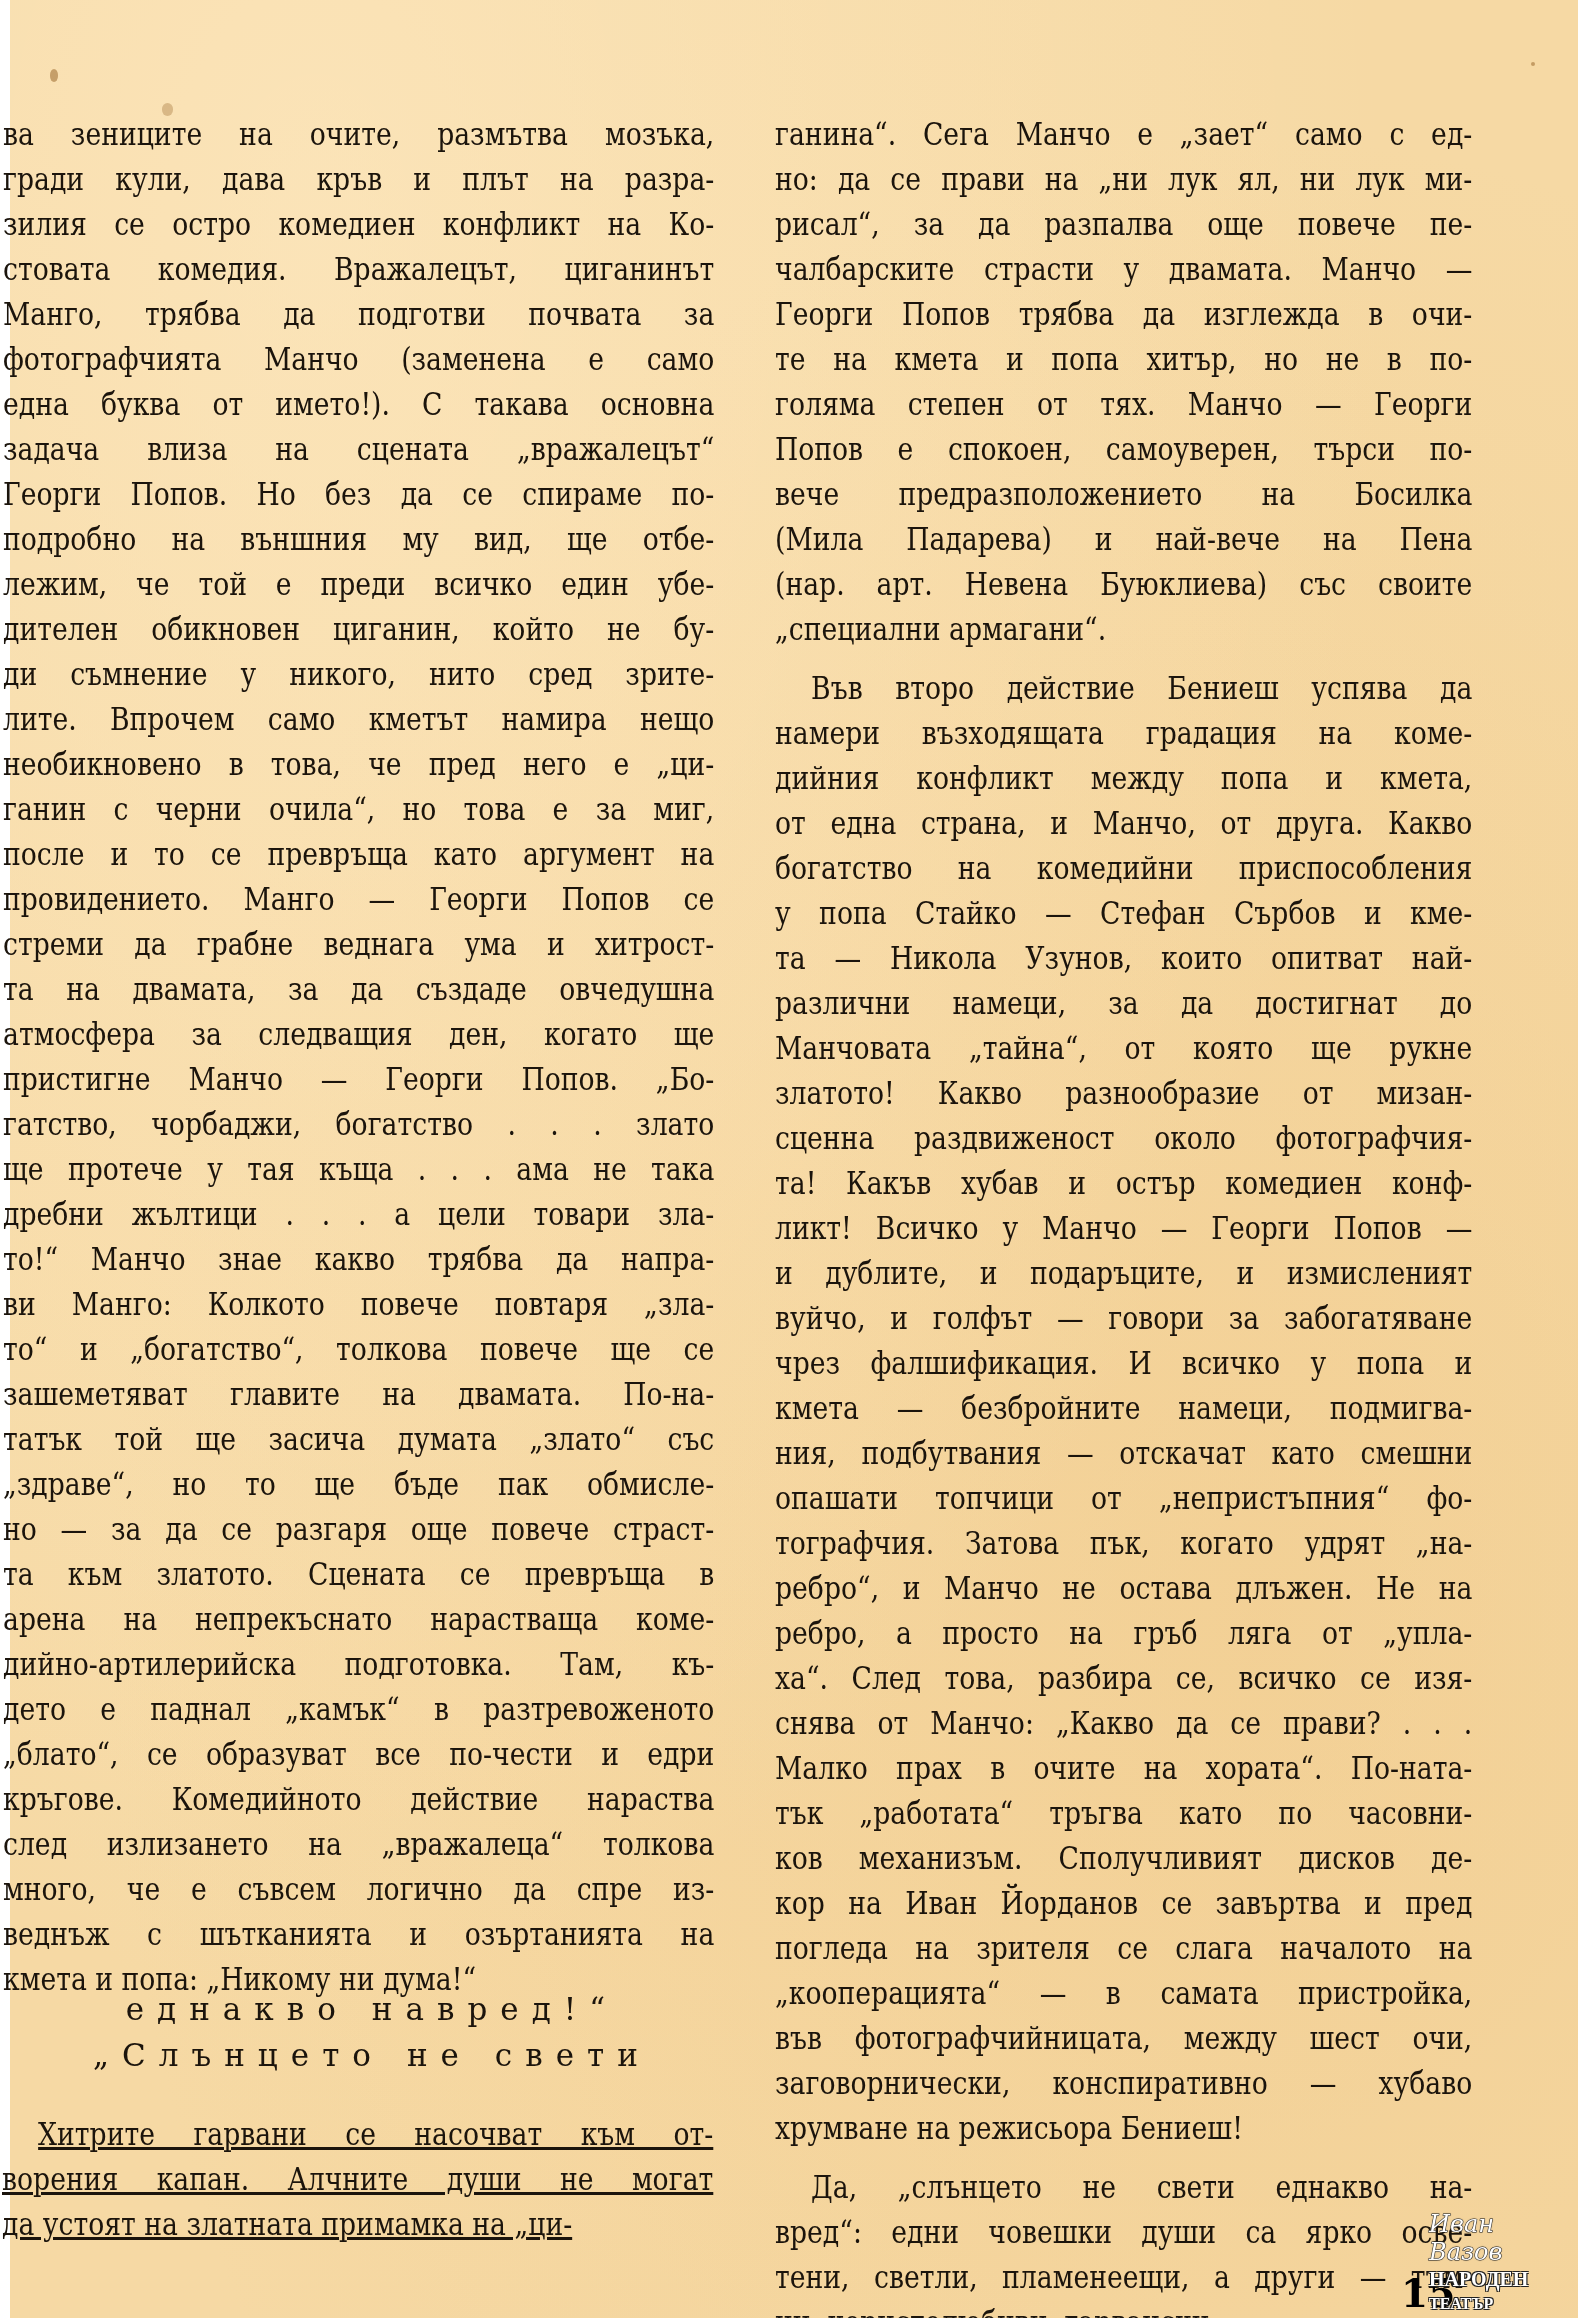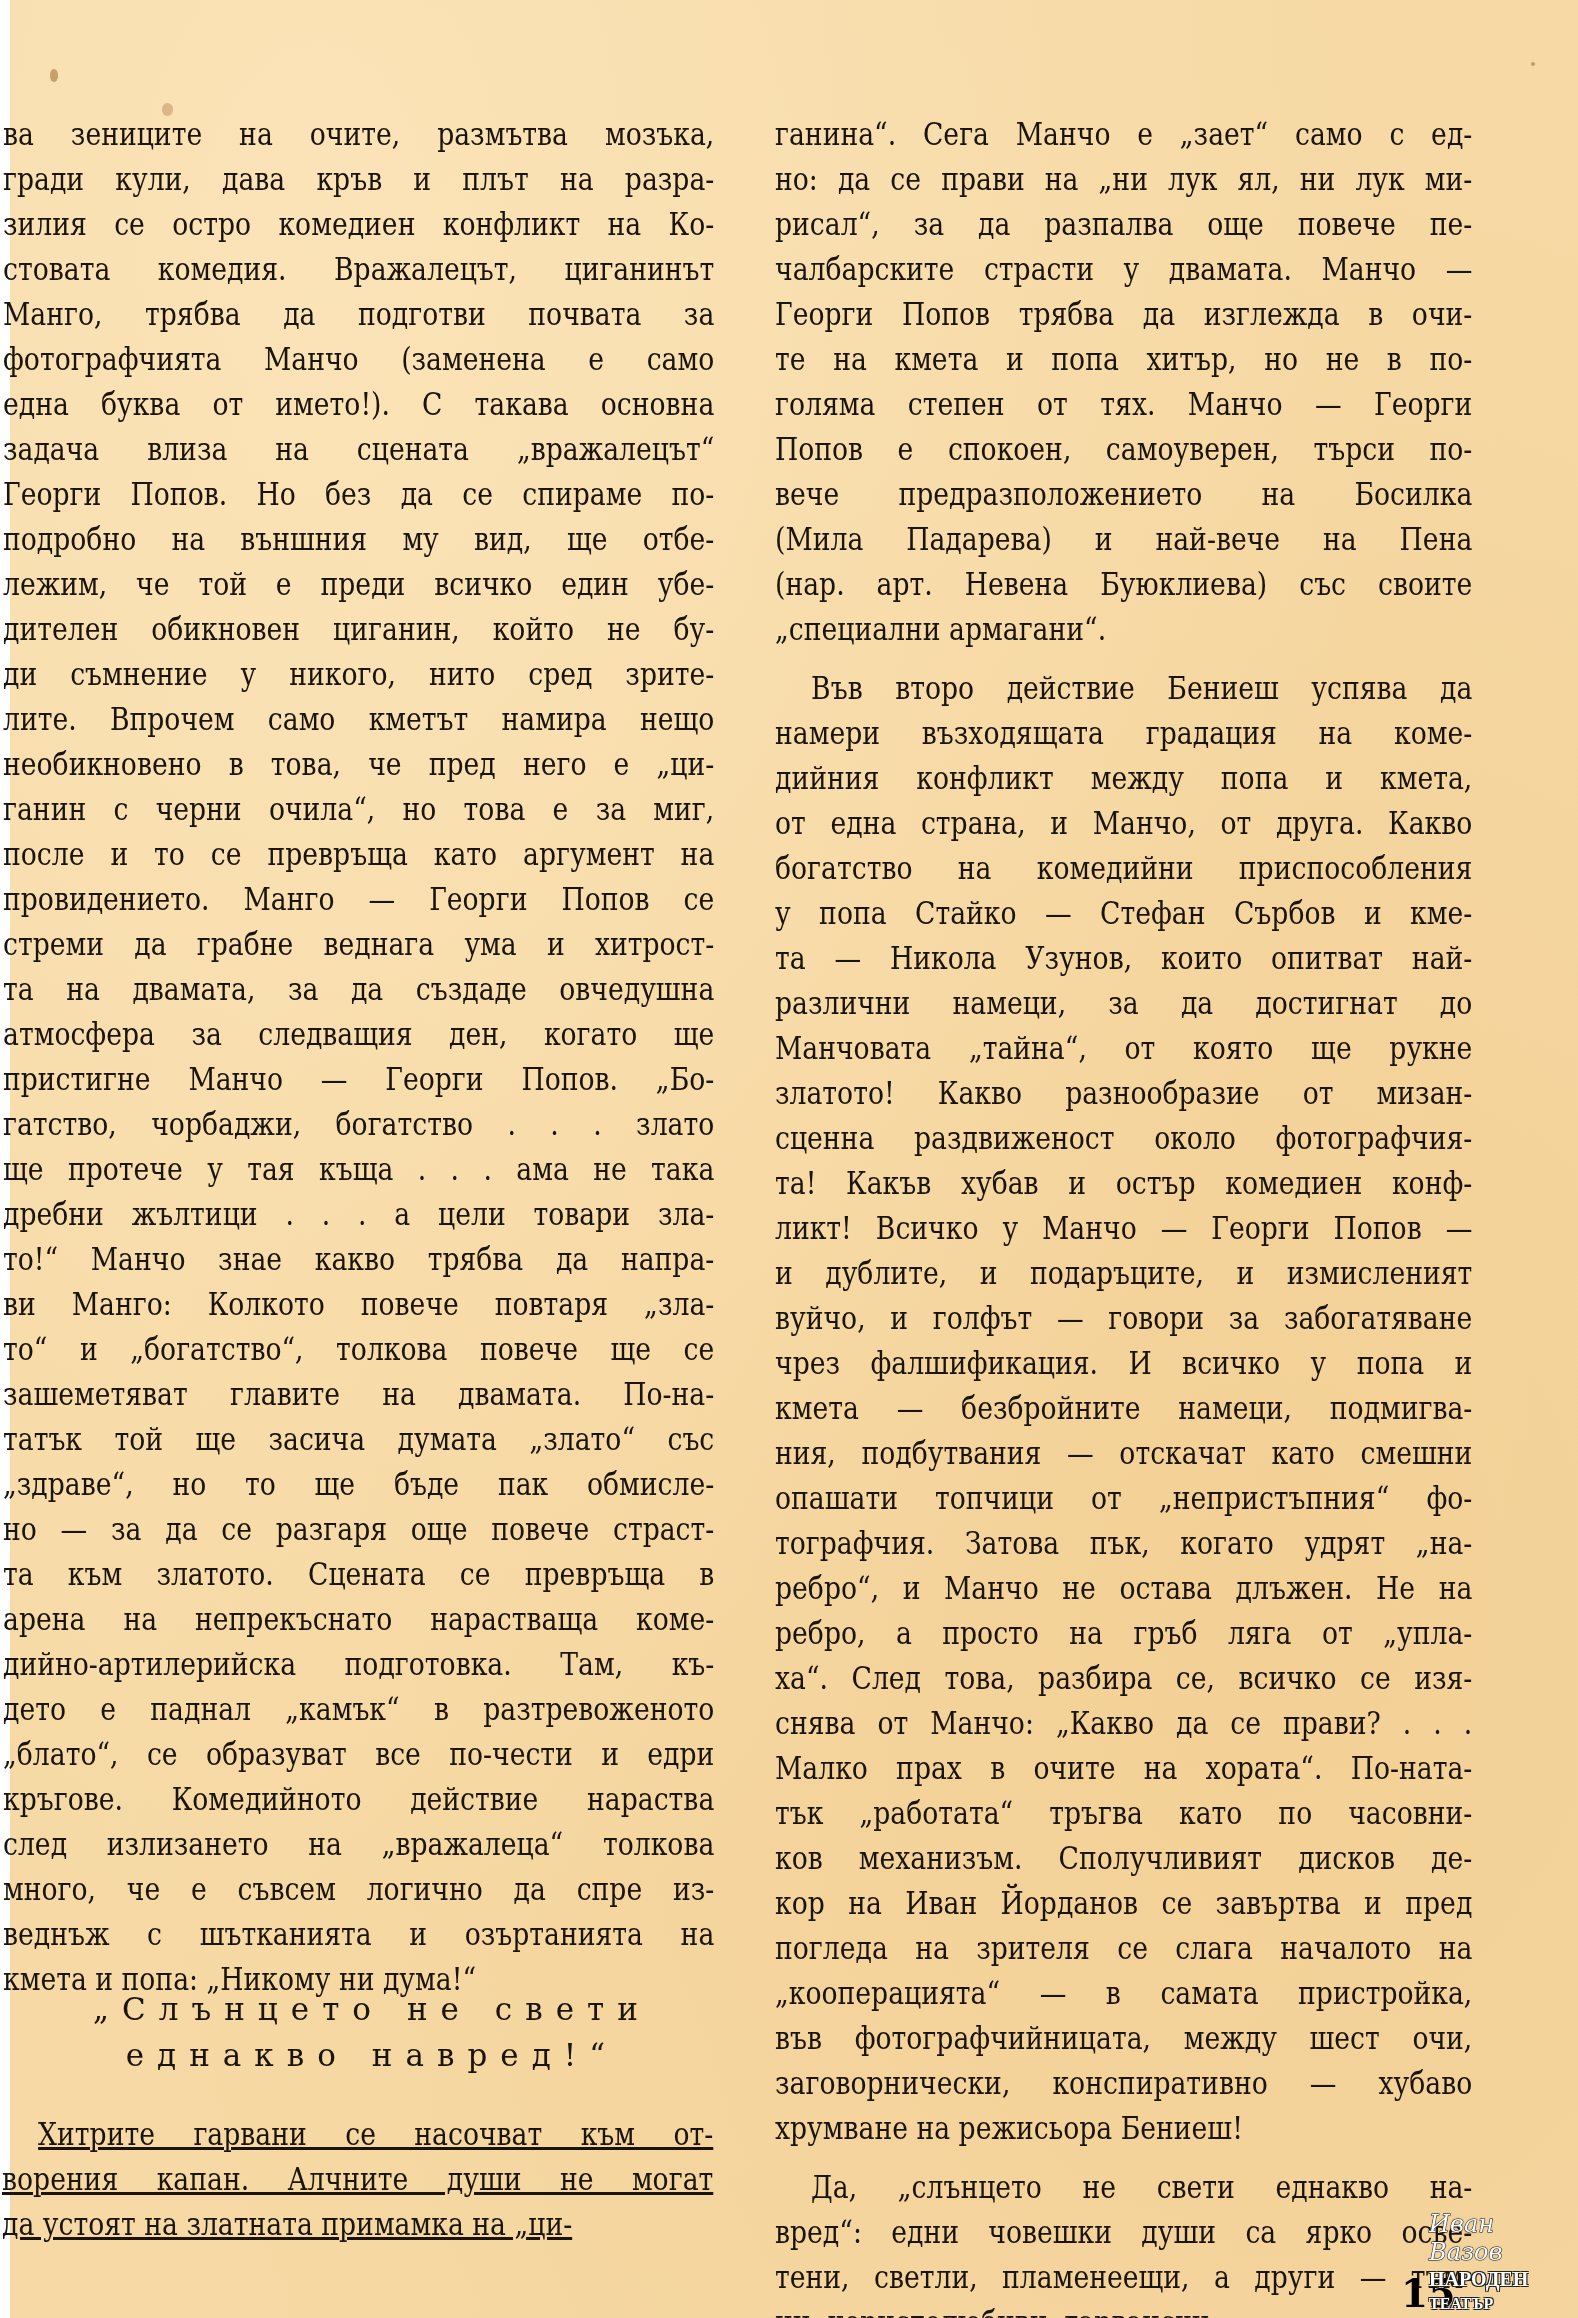--- a/index.html
+++ b/index.html
@@ -147,22 +147,22 @@
       <span class="line">„блато“, се образуват все по-чести и едри</span>
       <span class="line">кръгове. Комедийното действие нараства</span>
       <span class="line">след излизането на „вражалеца“ толкова</span>
       <span class="line">много, че е съвсем логично да спре из-</span>
       <span class="line">веднъж с шътканията и озъртанията на</span>
       <span class="line last">кмета и попа: „Никому ни дума!“</span>
     </div>
 </div>
 
 <div class="heading">
+  <span>еднакво навред!“</span>
   <span>„Слънцето не свети</span>
-  <span>еднакво навред!“</span>
 </div>
 
 <div class="left-tail">
   <div>
       <span class="line indent">Хитрите гарвани се насочват към от-</span>
       <span class="line">ворения капан. Алчните души не могат</span>
       <span class="line last">да устоят на златната примамка на „ци-</span>
     </div>
 </div>
 

